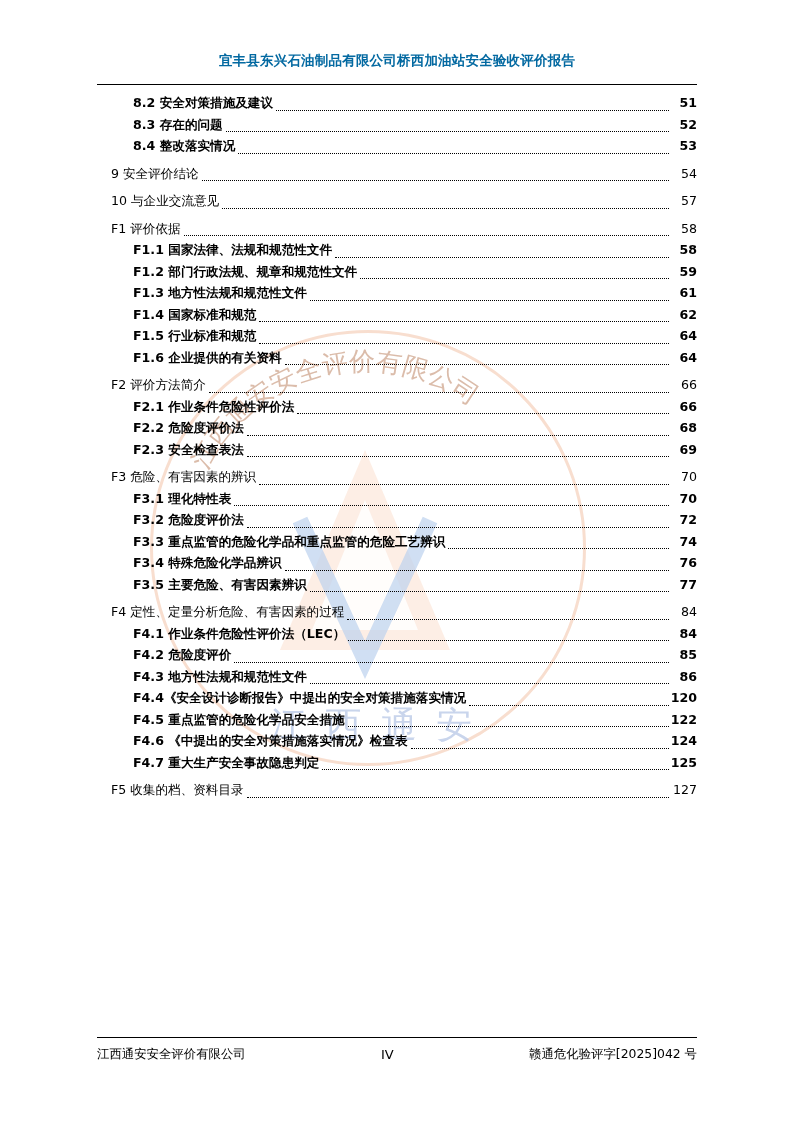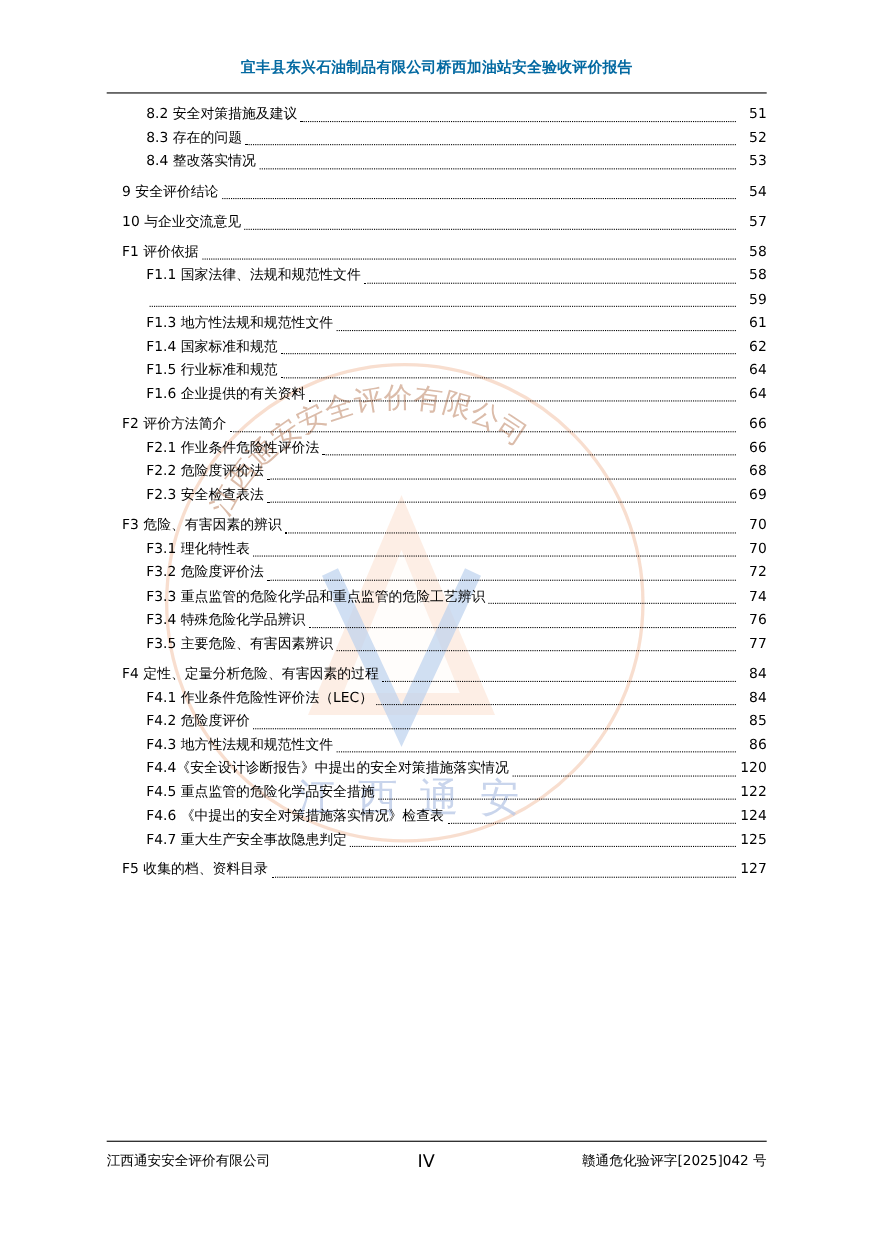--- a/index.html
+++ b/index.html
@@ -103,20 +103,21 @@
     color: #000;
     white-space: nowrap;
     font-family: "DejaVu Sans", sans-serif;
   }
   .toc-row.lvl1 {
     padding-left: 14px;
     margin-top: 6px;
   }
   .toc-row.lvl2 {
     padding-left: 36px;
+    font-weight: bold;
   }
   .toc-label {
     flex: 0 0 auto;
   }
   .toc-dots {
     flex: 1 1 auto;
     overflow: hidden;
     margin: 0 2px 3px 3px;
     border-bottom: 1.4px dotted #000;
     height: 9px;
@@ -147,21 +148,21 @@
     width: 600px;
     display: flex;
     justify-content: space-between;
     align-items: center;
     font-size: 12.4px;
     color: #000;
     font-family: "DejaVu Sans", sans-serif;
     z-index: 3;
   }
   .footer-center {
-    font-size: 16px;
+    font-size: 13px;
   }
 </style>
 </head>
 <body>
 
 <div class="page">
 
   <div class="watermark">
     <div class="wm-ring"></div>
     <svg class="wm-arc-text" viewBox="0 0 430 430">
@@ -214,20 +215,21 @@
         <span class="toc-label">F1  评价依据</span>
         <span class="toc-dots"></span>
         <span class="toc-page">58</span>
       </div>
       <div class="toc-row lvl2">
         <span class="toc-label">F1.1 国家法律、法规和规范性文件</span>
         <span class="toc-dots"></span>
         <span class="toc-page">58</span>
       </div>
       <div class="toc-row lvl2">
+        <span class="toc-label">F1.2 部门行政法规、规章和规范性文件</span>
         <span class="toc-dots"></span>
         <span class="toc-page">59</span>
       </div>
       <div class="toc-row lvl2">
         <span class="toc-label">F1.3 地方性法规和规范性文件</span>
         <span class="toc-dots"></span>
         <span class="toc-page">61</span>
       </div>
       <div class="toc-row lvl2">
         <span class="toc-label">F1.4 国家标准和规范</span>

